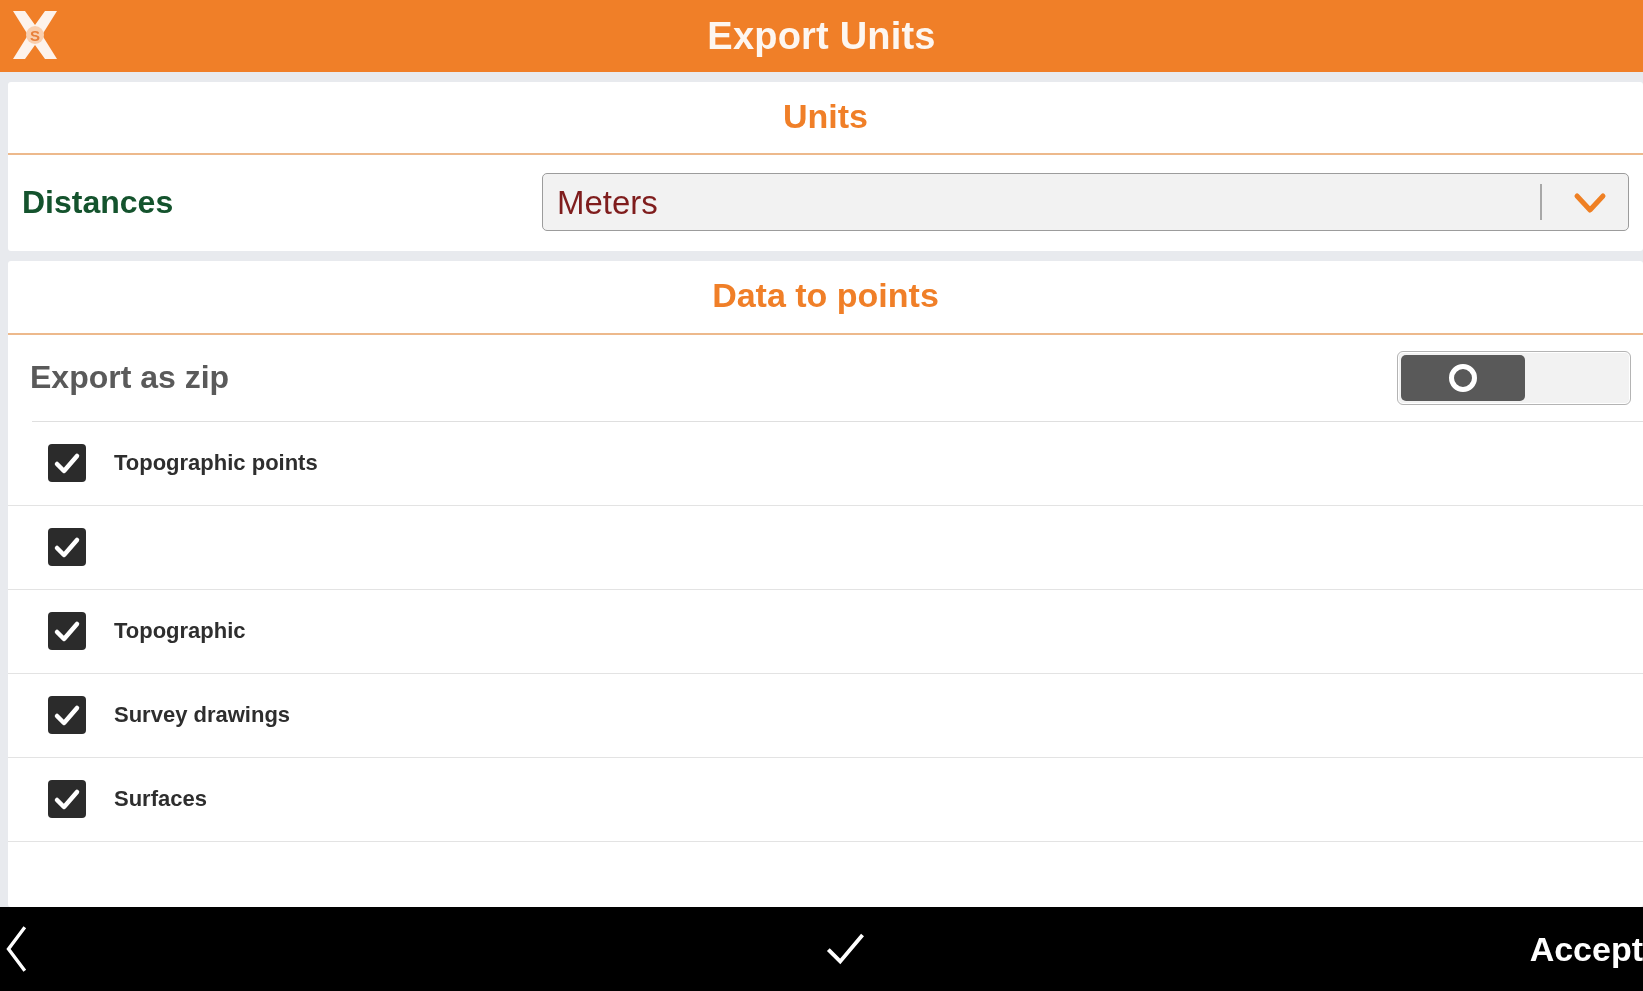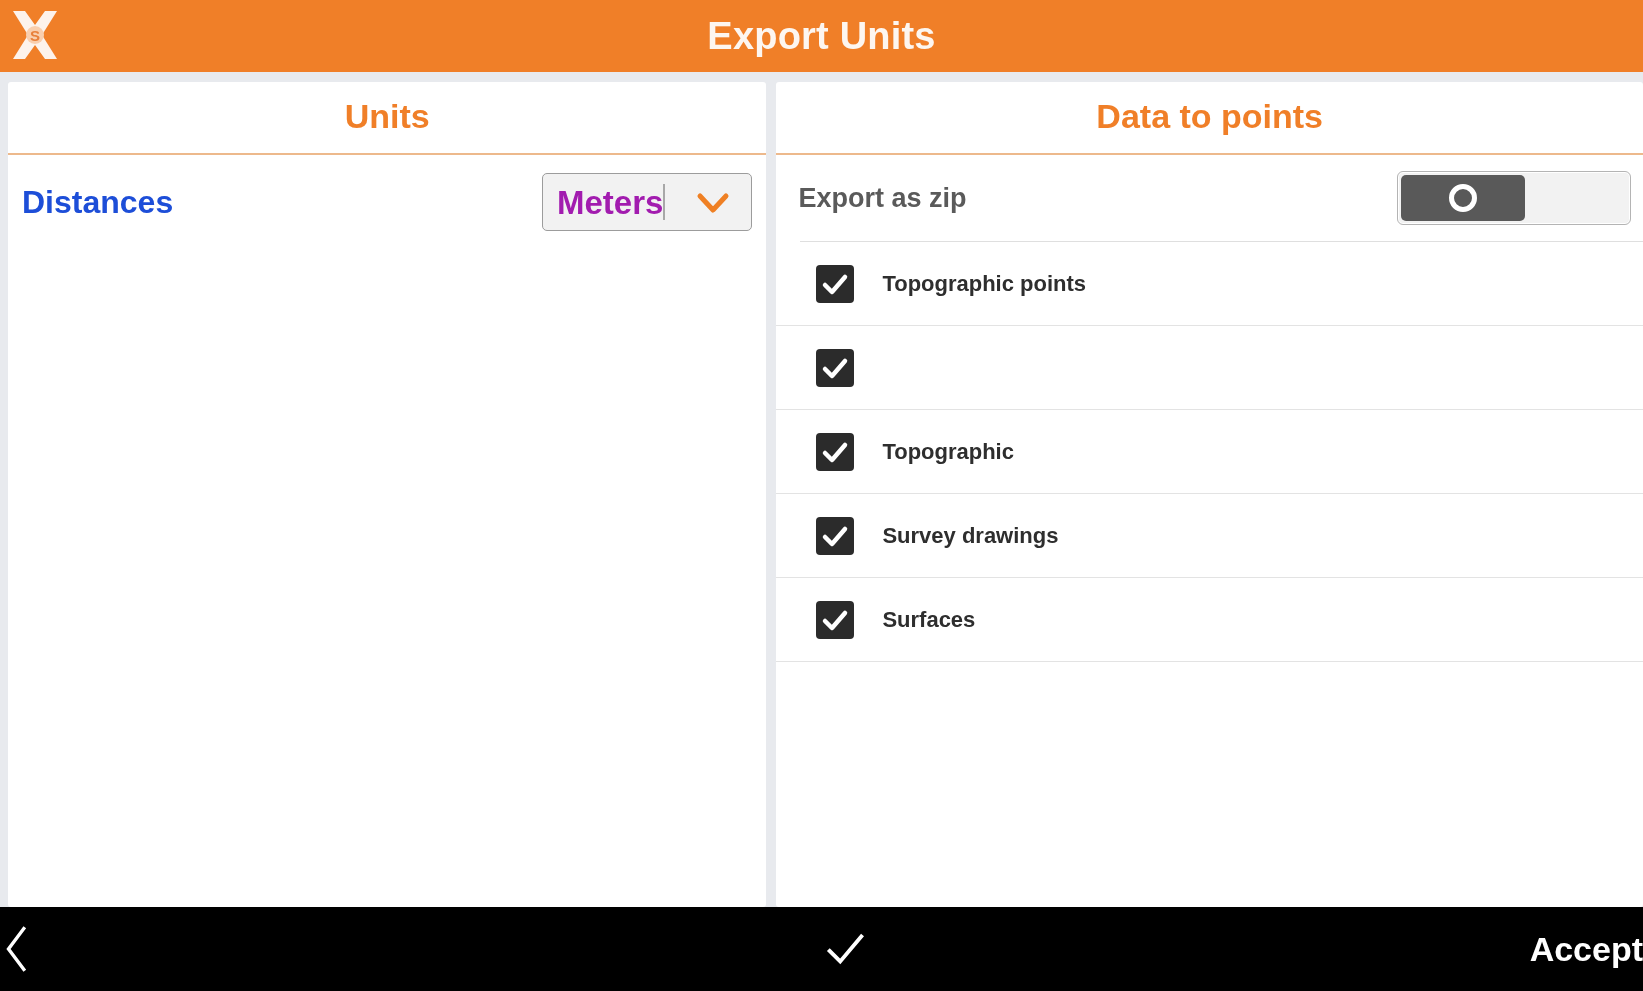--- a/index.html
+++ b/index.html
@@ -50,21 +50,21 @@
     font-weight: bold;
     color: #fdf6f0;
     letter-spacing: 0.2px;
     line-height: 1;
   }
 
   
   .content {
     flex: 1 1 auto;
     display: flex;
-    flex-direction: row;
+    flex-direction: column;
     gap: 10px;
     padding: 10px 0 0 8px;
     min-height: 0;
     overflow: hidden;
   }
 
   .card {
     background: #ffffff;
     border-radius: 3px;
     overflow: hidden;
@@ -91,41 +91,41 @@
   
   .units-row {
     display: flex;
     align-items: center;
     padding: 18px 14px 20px 14px;
   }
 
   .row-label {
     font-size: 32px;
     font-weight: bold;
-    color: #1d4ed8;
+    color: #14532d;
     flex: 0 0 auto;
     min-width: 520px;
   }
 
   .dropdown {
     flex: 1 1 auto;
     height: 58px;
     background: #f2f2f2;
     border: 1px solid #9c9c9c;
     border-radius: 5px;
     display: flex;
     align-items: center;
     padding-left: 14px;
     position: relative;
   }
 
   .dropdown-value {
     font-size: 33px;
-    font-weight: bold;
-    color: #a21caf;
+    font-weight: normal;
+    color: #7f1d1d;
     flex: 1 1 auto;
     line-height: 1;
   }
 
   .dropdown-sep {
     width: 2px;
     height: 36px;
     background: #a8a8a8;
     flex: 0 0 auto;
     margin-right: 26px;
@@ -144,21 +144,21 @@
   
   .zip-row {
     display: flex;
     align-items: center;
     justify-content: space-between;
     padding: 16px 12px 16px 22px;
     position: relative;
   }
 
   .zip-label {
-    font-size: 27px;
+    font-size: 32px;
     font-weight: bold;
     color: #5a5a5a;
   }
 
   .toggle {
     width: 234px;
     height: 54px;
     background: #f2f2f2;
     border: 1px solid #b4b4b4;
     border-radius: 6px;

